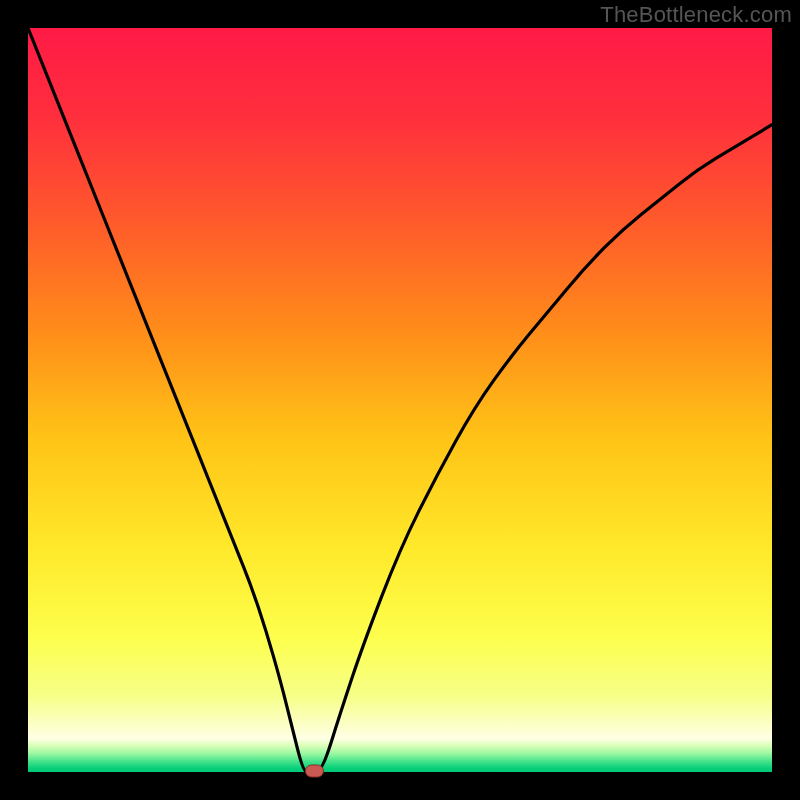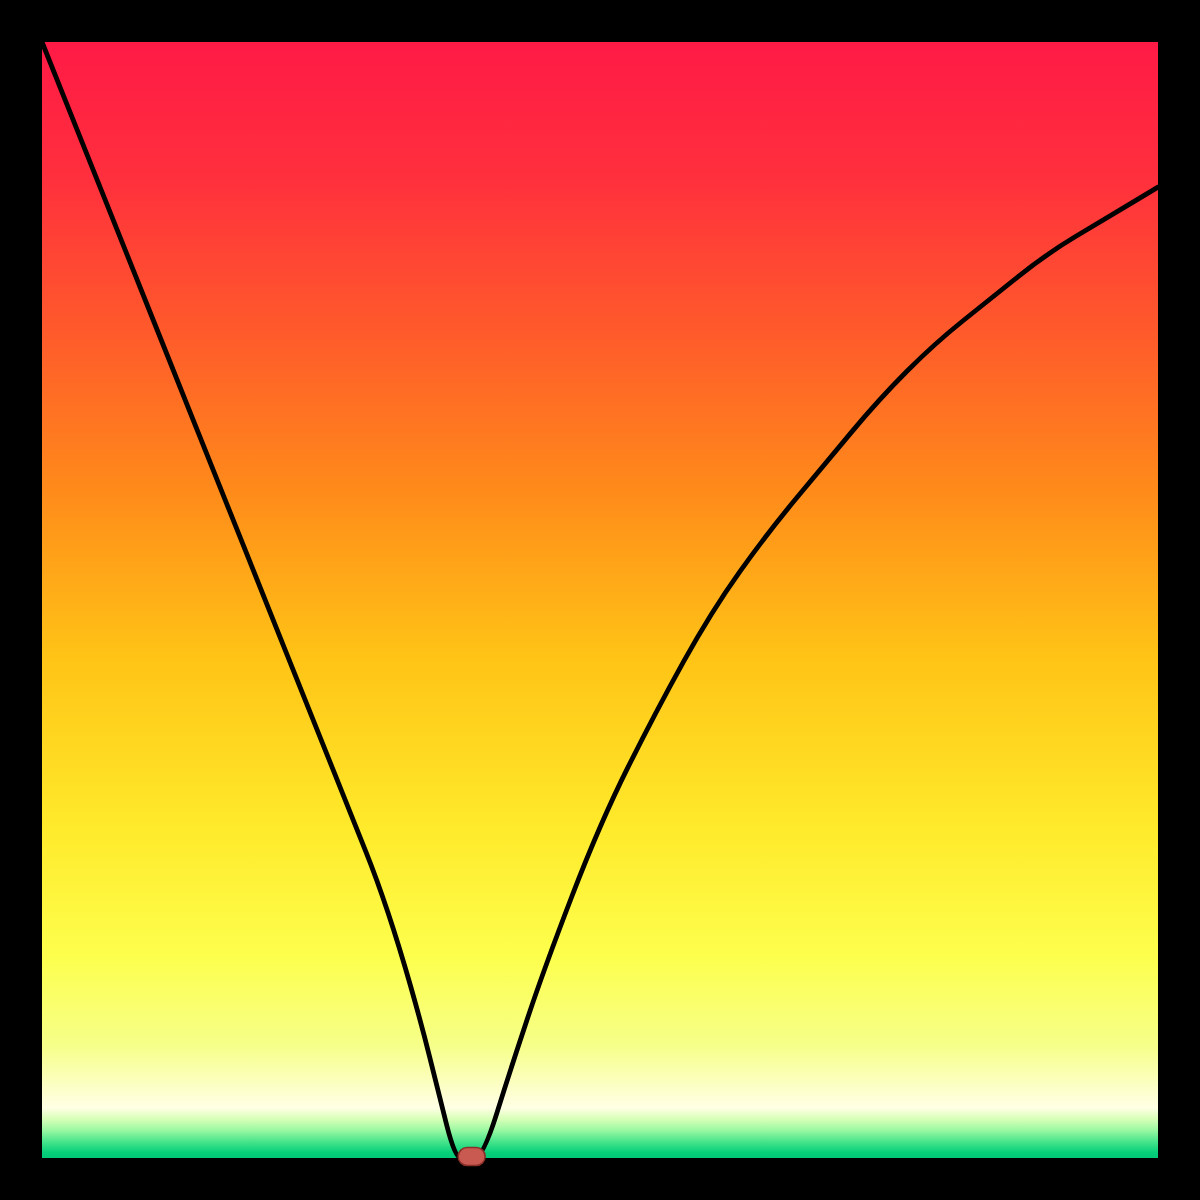--- a/index.html
+++ b/index.html
@@ -31,20 +31,21 @@
   svg {
     position: absolute;
     top: 0;
     left: 0;
   }
 </style>
 </head>
 <body>
 
 <div class="frame">
+  <div class="watermark">TheBottleneck.com</div>
   <svg id="chart-svg" width="800" height="800" viewBox="0 0 800 800">
       <defs>
         <linearGradient id="bg-grad" x1="0" y1="0" x2="0" y2="1">
           <stop offset="0.00%" stop-color="#ff1a46"></stop>
           <stop offset="12.00%" stop-color="#ff2f3d"></stop>
           <stop offset="26.00%" stop-color="#ff5a2b"></stop>
           <stop offset="40.00%" stop-color="#ff8a1a"></stop>
           <stop offset="55.00%" stop-color="#ffc316"></stop>
           <stop offset="70.00%" stop-color="#ffe92a"></stop>
           <stop offset="82.00%" stop-color="#fdff4d"></stop>

